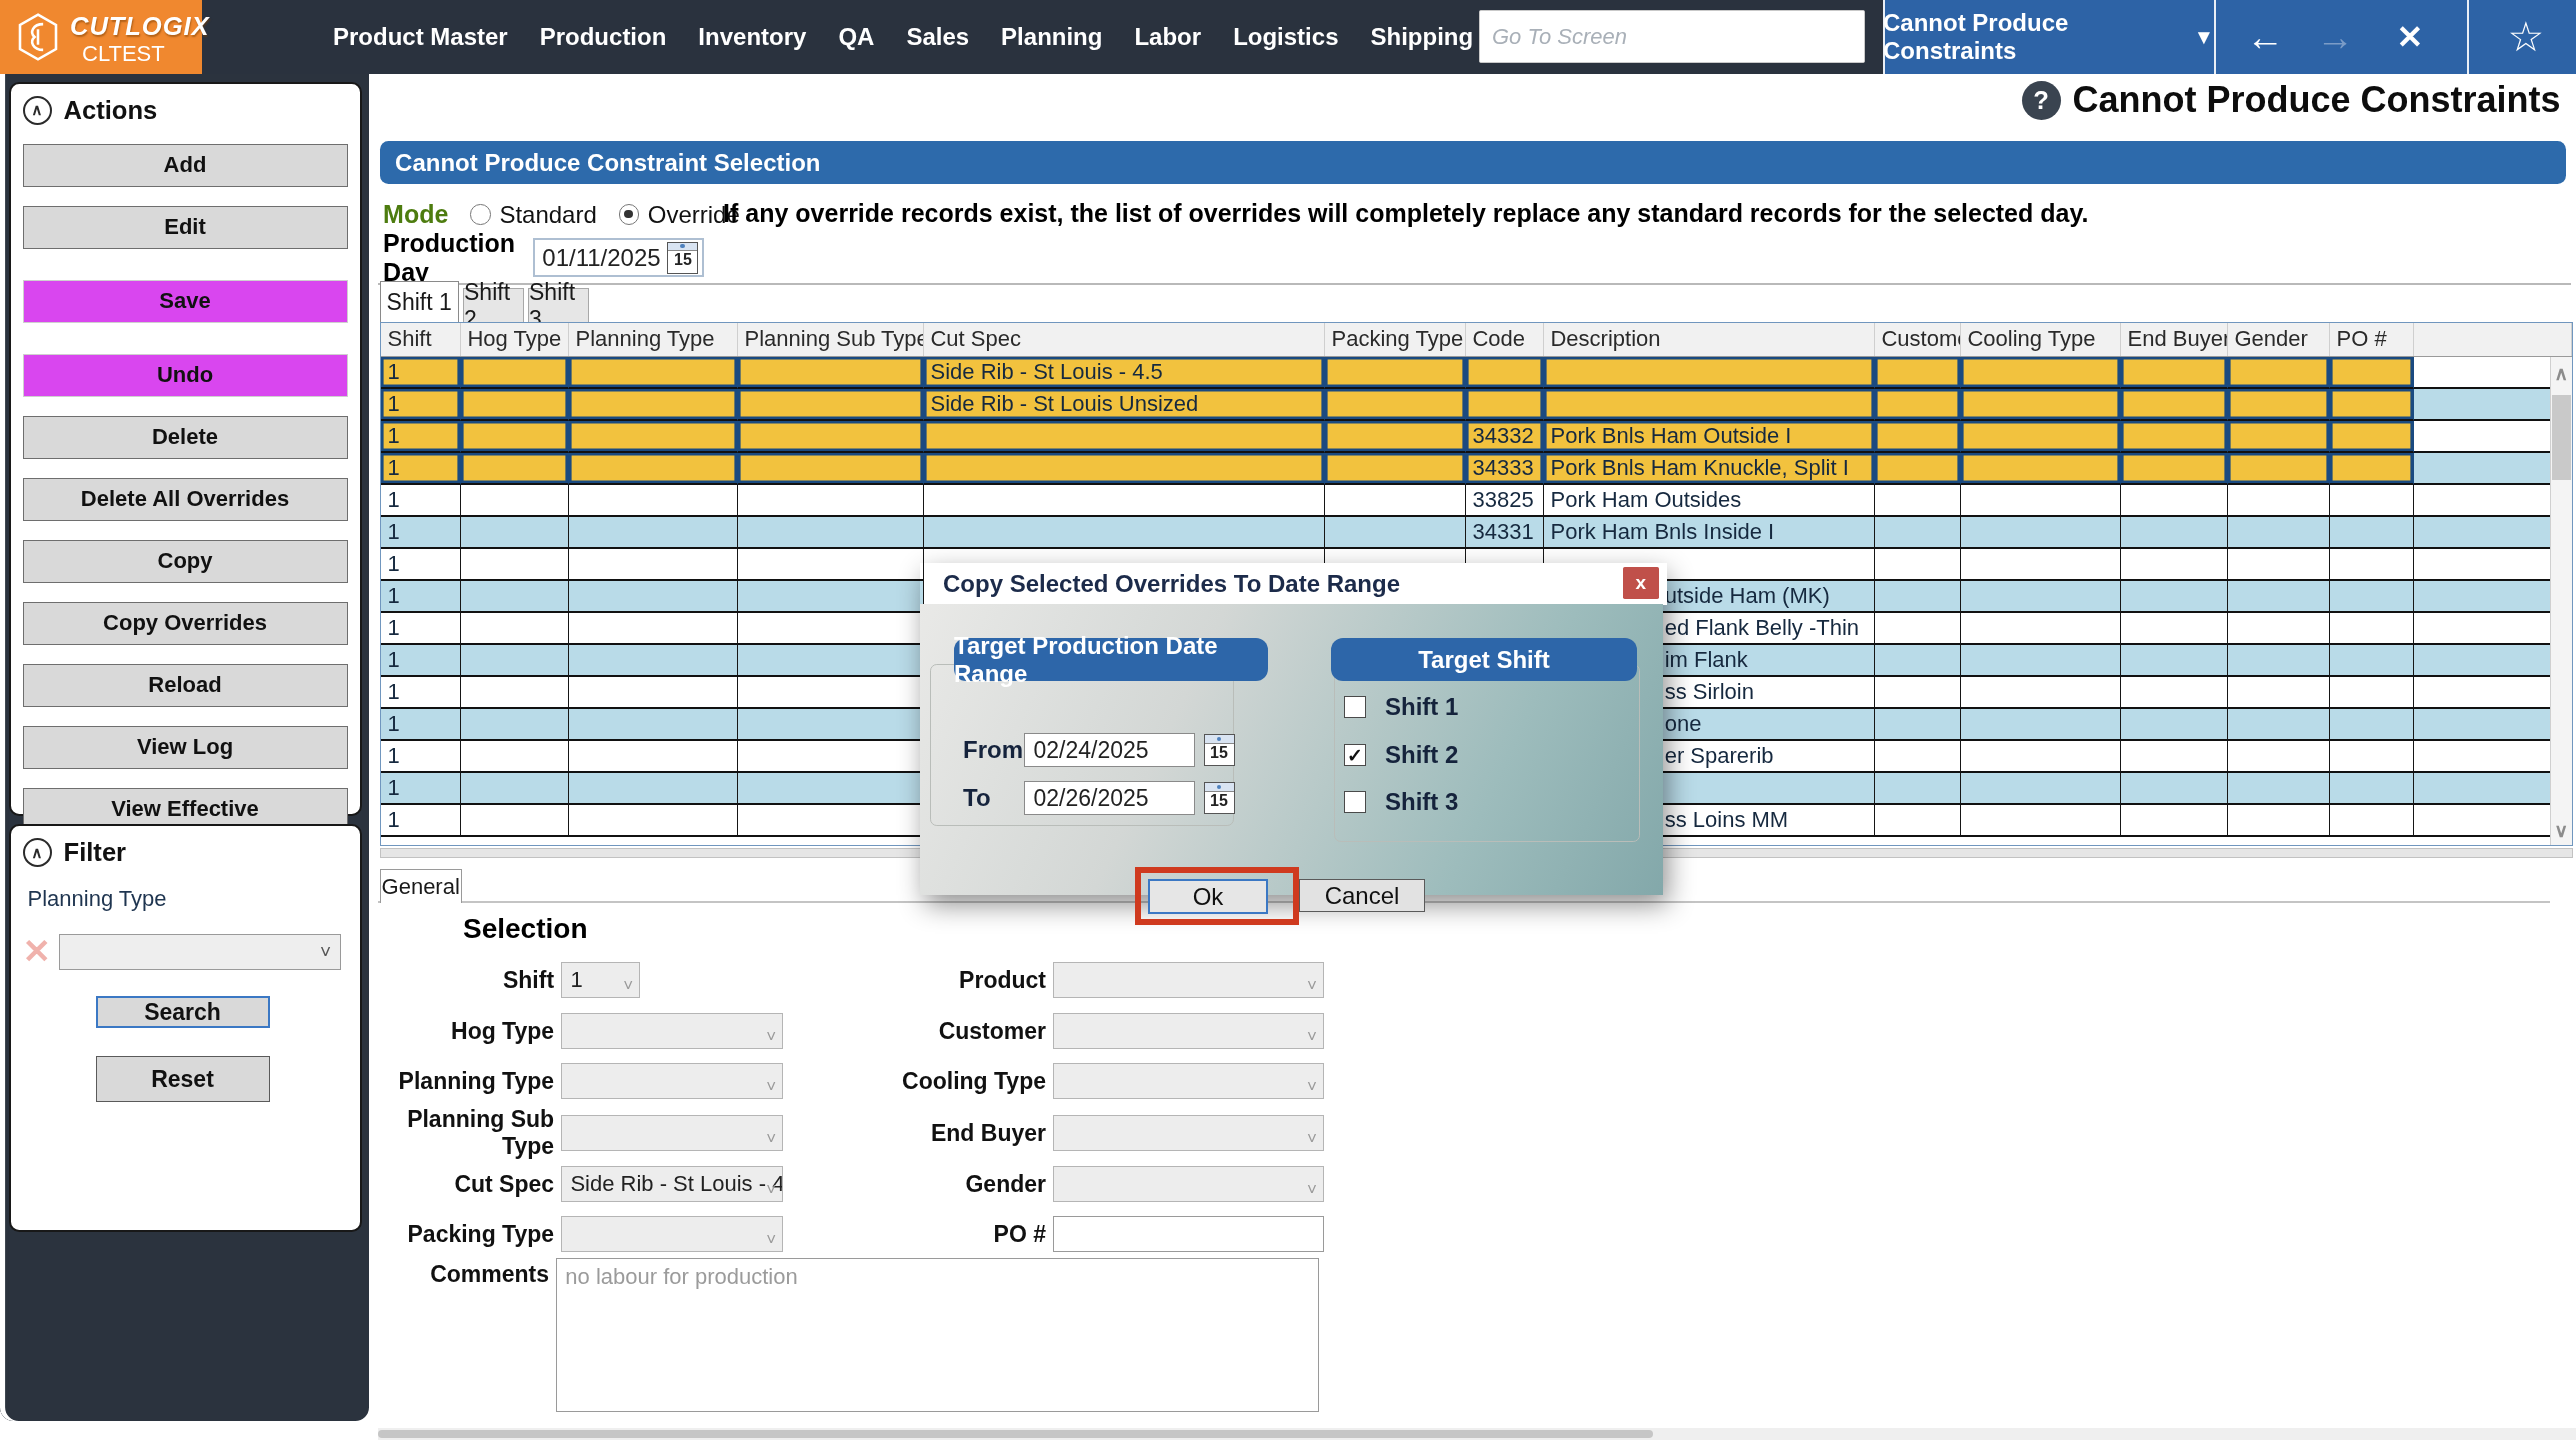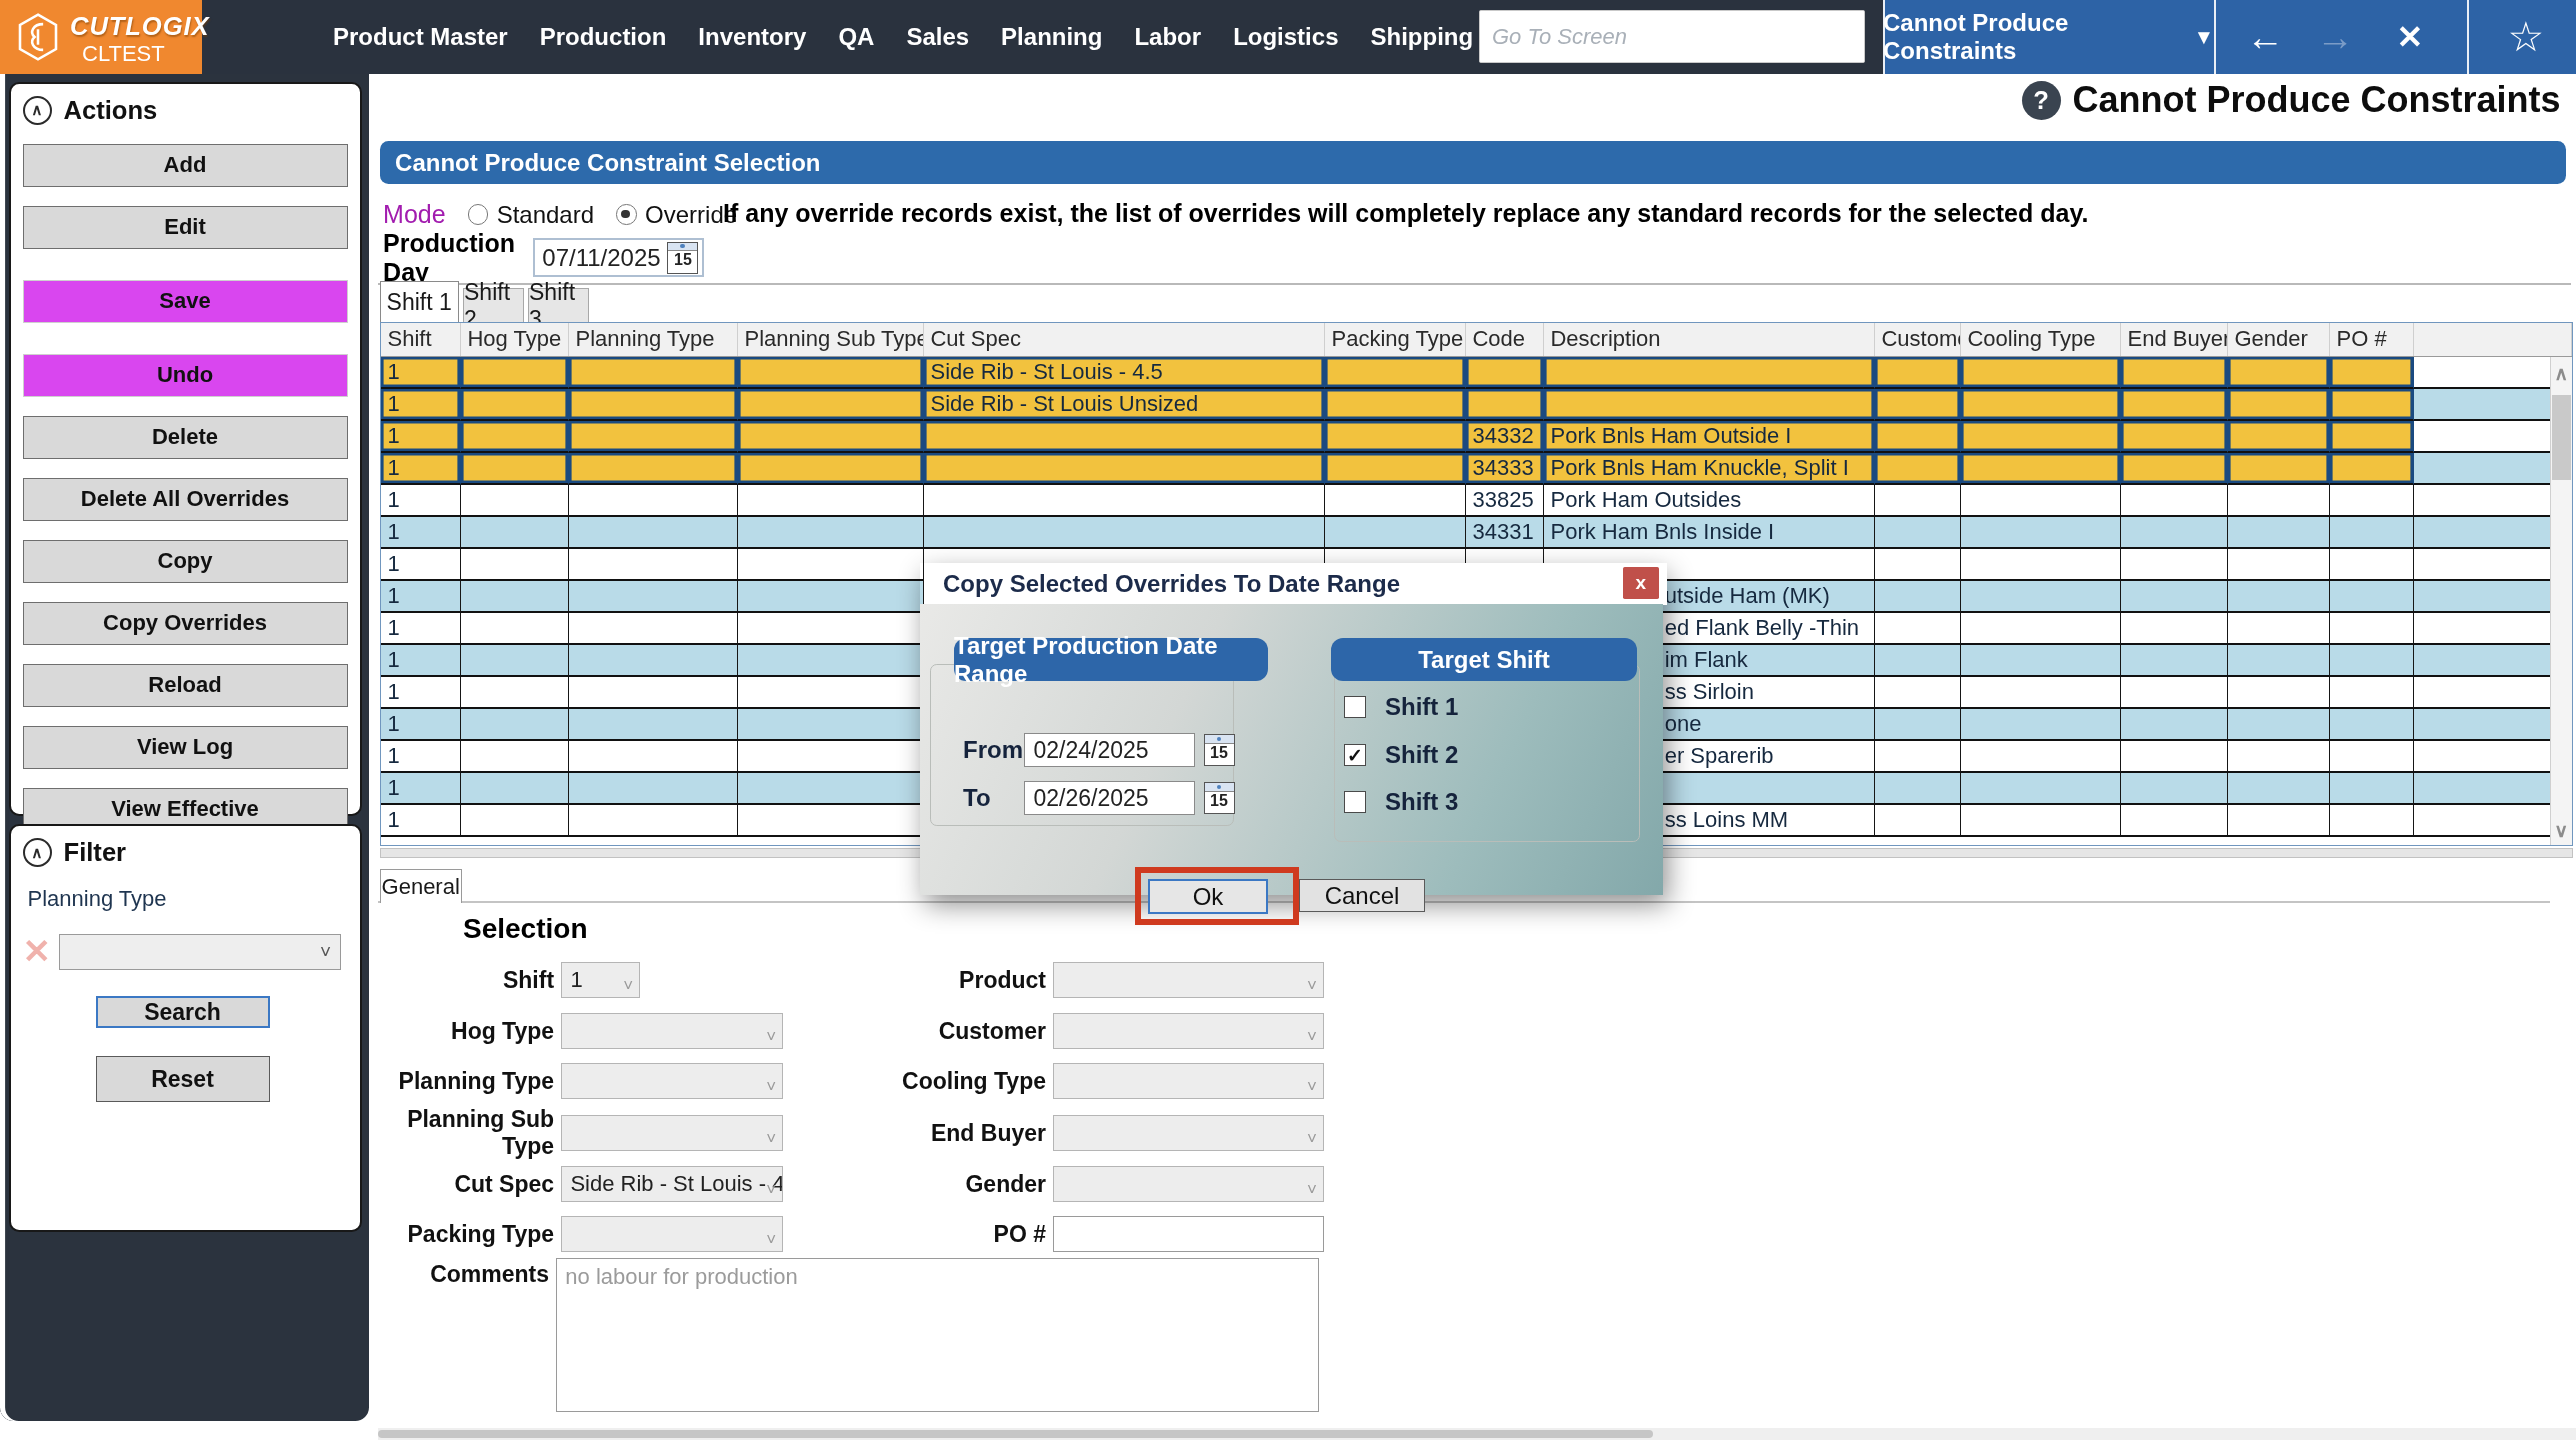--- a/index.html
+++ b/index.html
@@ -49,21 +49,21 @@
   .btn-reset { top:230px; height:46px; border:1.7px solid #5a5a5a; }
 
   
   .content { position:absolute; left:378px; top:74px; width:2198px; height:1368px; background:#fff; }
   .page-title-row { position:absolute; top:5.1px; right:15.4px; display:flex; align-items:center; gap:12px; }
   .help-icon { width:39px; height:39px; border-radius:50%; background:#3a4450; color:#fff; font-size:25.6px; font-weight:800; display:flex; align-items:center; justify-content:center; cursor:pointer; }
   .page-title { font-size:36px; font-weight:800; color:#0d0d0d; }
   .section-bar { position:absolute; left:1.7px; top:67px; width:2186px; height:43px; background:#2d6aab; border-radius:8.5px; color:#fff; font-size:24px; font-weight:700; line-height:43px; padding-left:15.4px; }
 
   .mode-row { position:absolute; left:5.1px; top:125px; height:31px; display:flex; align-items:center; }
-  .mode-label { font-size:25px; font-weight:400; color:#a21caf; }
+  .mode-label { font-size:25px; font-weight:700; color:#4d7c0f; }
   .radio { width:20.5px; height:20.5px; border:1.7px solid #777; border-radius:50%; background:#fff; margin:0 8.5px 0 22px; position:relative; cursor:pointer; flex:none; }
   .radio.checked::after { content:""; position:absolute; left:4.3px; top:4.3px; width:8.5px; height:8.5px; border-radius:50%; background:#333; }
   .radio-lbl { font-size:24px; color:#111; }
   .info-text { position:absolute; left:340px; top:0; width:1622px; font-size:25px; font-weight:800; color:#000; white-space:nowrap; }
 
   .prod-row { position:absolute; left:5.1px; top:164px; height:39px; display:flex; align-items:center; }
   .prod-label { font-size:25px; font-weight:800; color:#000; width:147px; }
   .date-box { display:flex; align-items:center; border:2.6px solid #aebfd2; background:#fff; height:39px; padding:1.7px 3.4px 1.7px 6.8px; margin-left:3.4px; }
   .date-val { font-size:24px; color:#222; margin-right:6.8px; }
   .cal { width:31px; height:32px; border:1.7px solid #555; background:#fff; position:relative; cursor:pointer; flex:none; }
@@ -235,21 +235,21 @@
           <span class="radio-lbl">Standard</span>
           <span class="radio checked"></span>
           <span class="radio-lbl">Override</span>
         </span>
       <span class="info-text">If any override records exist, the list of overrides will completely replace any standard records for the selected day.</span>
     </div>
 
     <div class="prod-row">
       <span class="prod-label">Production Day</span>
       <span class="date-box">
-        <span class="date-val">07/11/2025</span>
+        <span class="date-val">01/11/2025</span>
         <span class="cal">
             <span>15</span>
           </span>
       </span>
     </div>
 
     <div class="tab-strip-line"></div>
     <div id="shift-tabs">
         <div class="shift-tab active">Shift 1</div>
         <div class="shift-tab inactive t1">Shift 2</div>

